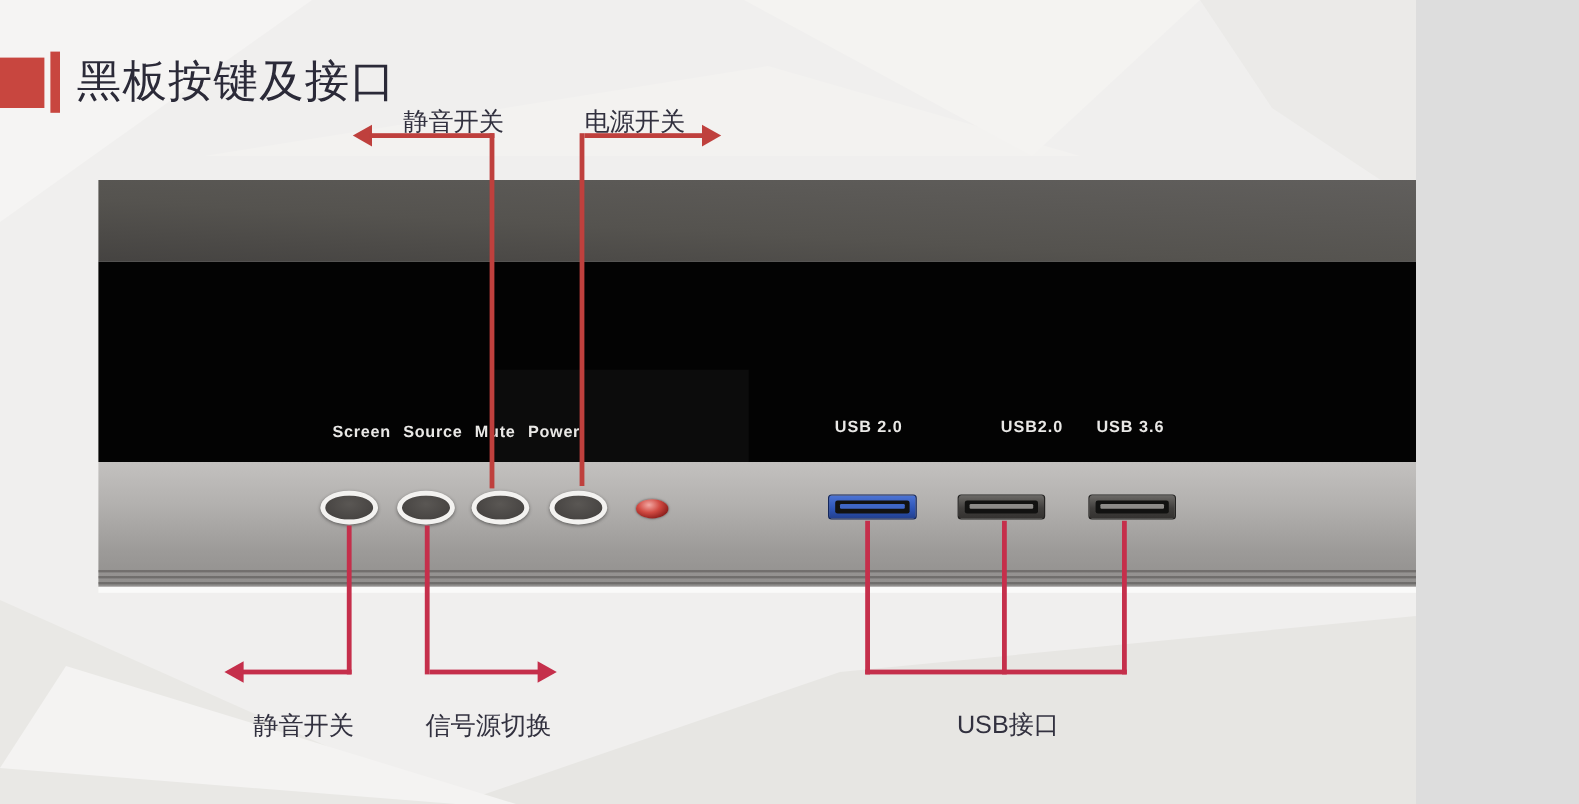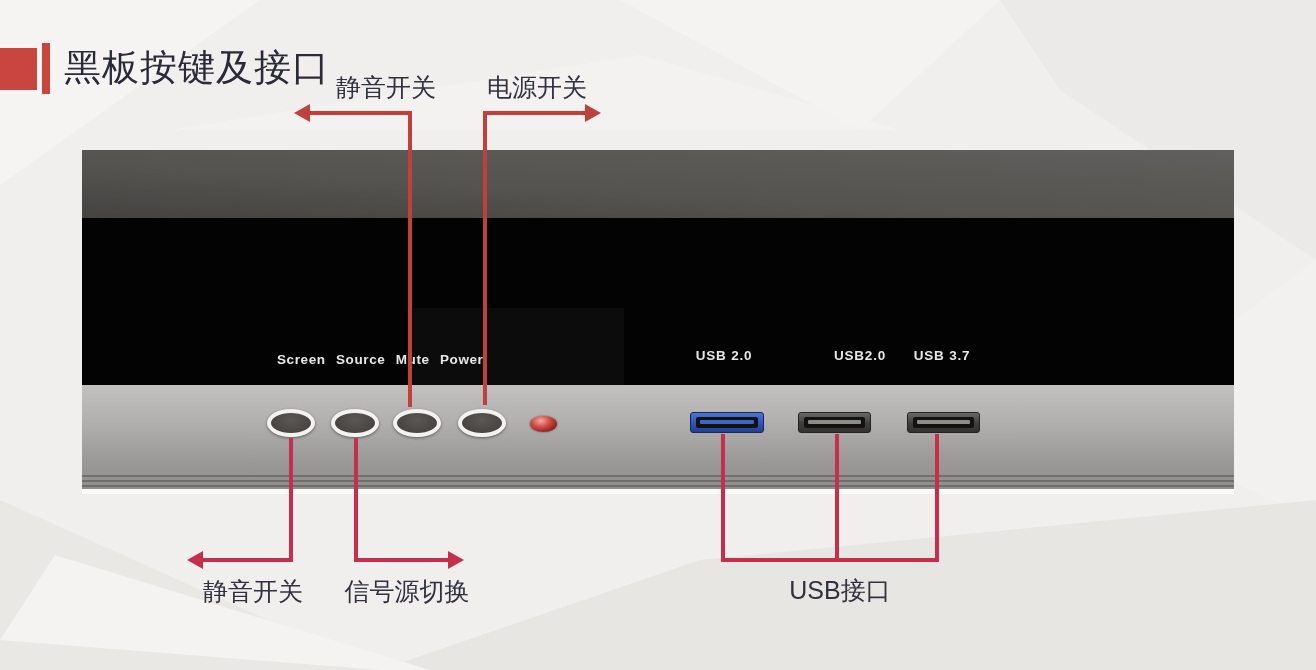--- a/index.html
+++ b/index.html
@@ -1,21 +1,21 @@
 <!DOCTYPE html>
 <html style="--background: #f0efee; --accent-red: #c8463f; --arrow-top-red: #bf403d; --arrow-bottom-red: #c52f4b; --title-text: #2b2a38; --label-text: #32313f; --usb3-blue: #2e55b8;"><head>
 <meta charset="utf-8">
 <style>
   * { margin: 0; padding: 0; box-sizing: border-box; }
   html, body { background: #ddd; }
   body { font-family: "Liberation Sans", "DejaVu Sans", sans-serif; }
 
   .slide {
     position: relative;
-    width: 1316px; height: 670px;
+    width: 1180px; height: 670px;
     background: var(--background, #f0efee);
     overflow: hidden;
   }
   .bg-facets { position: absolute; inset: 0; }
 
   
   .title-square {
     position: absolute; left: 0; top: 48px; width: 37px; height: 42px;
     background: var(--accent-red, #c8463f);
   }
@@ -112,22 +112,22 @@
   
   .cline { position: absolute; background: var(--arrow-bottom-red, #c52f4b); }
   .cline.top { background: var(--arrow-top-red, #bf403d); }
   .ahead { position: absolute; width: 0; height: 0; border-top: 9px solid transparent; border-bottom: 9px solid transparent; }
   .ahead.left  { border-right: 16px solid var(--arrow-bottom-red, #c52f4b); }
   .ahead.right { border-left: 16px solid var(--arrow-bottom-red, #c52f4b); }
   .ahead.top.left  { border-right-color: var(--arrow-top-red, #bf403d); }
   .ahead.top.right { border-left-color: var(--arrow-top-red, #bf403d); }
 
   .callout-label {
-    position: absolute; font-size: 25px; font-weight: 500;
-    color: var(--label-text, #32313f); white-space: nowrap;
+    position: absolute; font-size: 21px; font-weight: 500;
+    color: var(--label-text, #32313f); white-space: nowrap; margin-top: 16px;
   }
   .centered { transform: translateX(-50%); }
 </style>
 </head>
 <body>
 
 <div class="slide">
 
   <svg class="bg-facets" viewBox="0 0 1316 670" width="1316" height="670">
     <polygon points="0,0 260,0 0,185" fill="#f5f4f3"></polygon>
@@ -150,21 +150,21 @@
     <div class="black-patch"></div>
     <div class="band-silver"></div>
     <div class="groove g1"></div>
     <div class="groove g2"></div>
     <div class="groove g3"></div>
 
     <div class="screen-btn-caption">Screen Source Mute Power</div>
 
     <div class="usb-caption usb-cap-0">USB 2.0</div>
     <div class="usb-caption usb-cap-1">USB2.0</div>
-    <div class="usb-caption usb-cap-2">USB 3.7</div>
+    <div class="usb-caption usb-cap-2">USB 3.6</div>
 
     <div class="round-btn btn-screen"></div>
     <div class="round-btn btn-source"></div>
     <div class="round-btn btn-mute"></div>
     <div class="round-btn btn-power"></div>
     <div class="led"></div>
 
     <div class="usb-port blue port-usb3">
       <div class="usb-slot">
         <div class="usb-tongue"></div>

